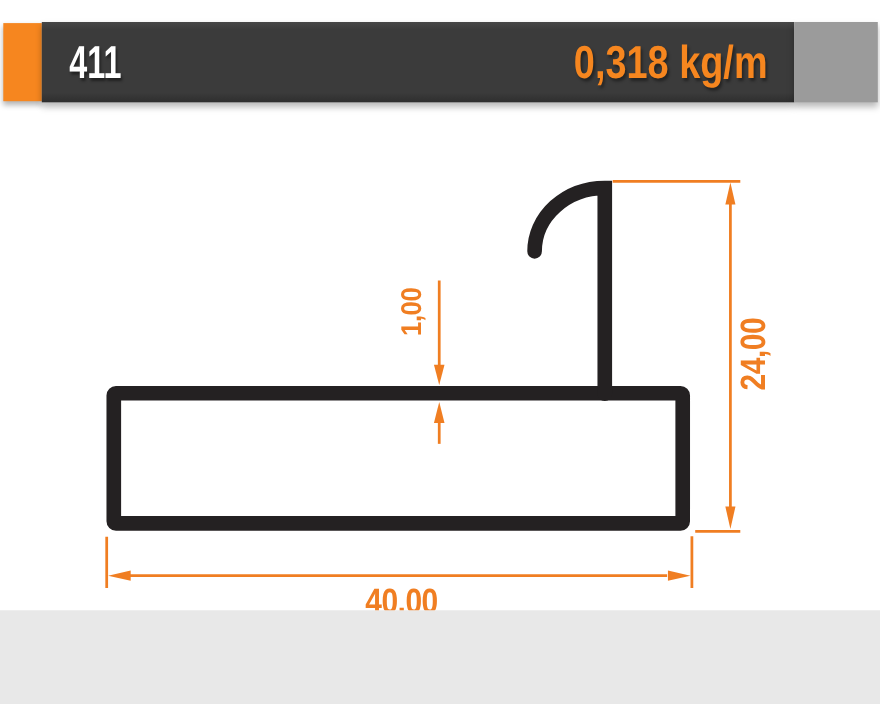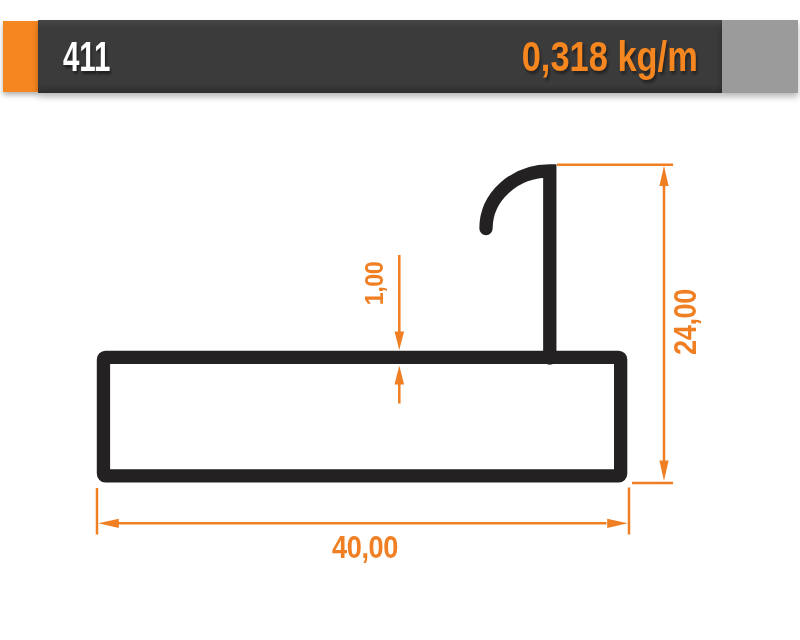--- a/index.html
+++ b/index.html
@@ -1,17 +1,17 @@
 <!DOCTYPE html>
 <html style="--accent: #F6861F; --bar-dark: #3B3B3B; --endcap-gray: #9B9B9B; --profile-black: #242122; --dimension-orange: #F07E22; --number-white: #FFFFFF; --page-bg: #FFFFFF;"><head>
 <meta charset="utf-8">
 <style>
   html,body{margin:0;padding:0;background:#e8e8e8;}
   .stage{
-    position:relative;width:800px;height:640px;overflow:hidden;
+    position:relative;width:800px;height:555px;overflow:hidden;
     background:var(--page-bg,#fff);
     font-family:"Liberation Sans",sans-serif;
   }
   
   .topbar{position:absolute;left:3px;top:20px;width:795px;height:73px;display:flex;align-items:stretch;}
   .accent{
     width:35px;margin:1px 0;background:var(--accent,#F6861F);
     box-shadow:0 3px 5px rgba(0,0,0,.30);
   }
   .bar{

